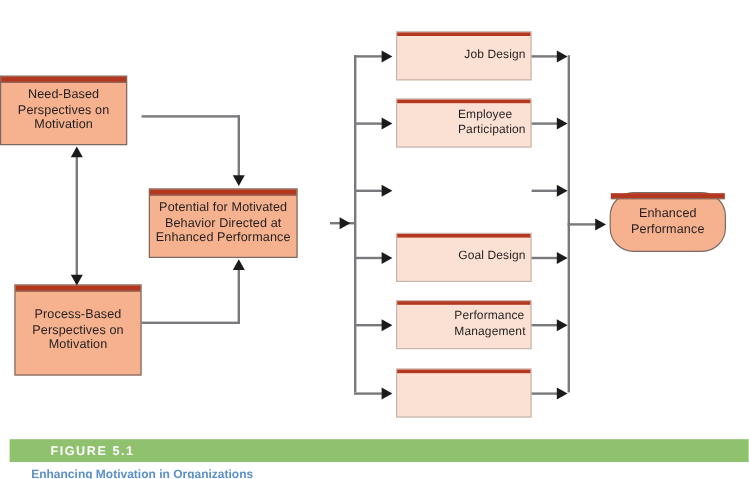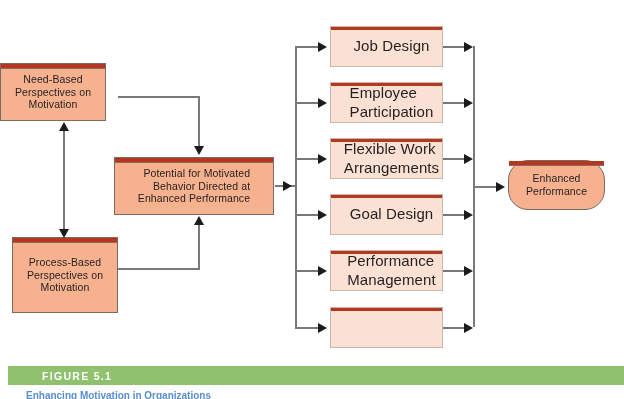--- a/index.html
+++ b/index.html
@@ -17,21 +17,21 @@
 
   
   .node.major{background:#f6b18e;border:1px solid #7b6a63;
               font-size:10.5px;}
   .node.major .cap{height:4px;background:#b4381f;border-bottom:1px solid #8c6a5c;}
   .node.major::after{content:"";position:absolute;left:6px;top:6px;
               width:100%;height:100%;background:#b5785b;z-index:-1;}
 
   
   .node.lite{background:#fbe1d3;border:1px solid #c8b5ad;
-             font-size:15px;justify-content:center;text-align:left;}
+             font-size:10px;justify-content:flex-end;text-align:left;}
   .node.lite .cap{height:3px;background:#b4381f;}
   .node.lite .txt{padding-left:14px;}
 
   
   .ln{position:absolute;background:#77797c;}
   .lnh{height:2px;}
   .lnv{width:2px;}
   .arw{position:absolute;width:0;height:0;}
   .arw.r{border-top:5px solid transparent;border-bottom:5px solid transparent;
          border-left:9px solid #1b1b1b;}
@@ -61,21 +61,21 @@
 
   <div class="node major" style="left:12px;top:237px;width:106px;height:76px;">
     <div class="cap"></div>
     <div class="txt">Process-Based<br>Perspectives on<br>Motivation</div>
   </div>
 
   <div class="ln lnv" style="left:63px;top:126px;height:108px;"></div>
   <div class="arw u" style="left:59px;top:122px;"></div>
   <div class="arw d" style="left:59px;top:229px;"></div>
 
-  <div class="node major" style="left:114px;top:157px;width:160px;height:58px;text-align:right;">
+  <div class="node major" style="left:124px;top:157px;width:124px;height:58px;">
     <div class="cap"></div>
     <div class="txt">Potential for Motivated<br>Behavior Directed at<br>Enhanced Performance</div>
   </div>
 
   <div class="ln lnh" style="left:118px;top:96px;width:82px;"></div>
   <div class="ln lnv" style="left:198px;top:96px;height:52px;"></div>
   <div class="arw d" style="left:194px;top:146px;"></div>
 
   <div class="ln lnh" style="left:118px;top:268px;width:82px;"></div>
   <div class="ln lnv" style="left:198px;top:224px;height:46px;"></div>
@@ -99,24 +99,20 @@
   <div class="arw r" style="left:318px;top:98px;"></div>
   <div class="node lite" style="left:330px;top:82px;width:113px;height:41px;">
     <div class="cap"></div>
     <div class="txt">Employee<br>Participation</div>
   </div>
   <div class="ln lnh" style="left:443px;top:102px;width:23px;"></div>
   <div class="arw r" style="left:464px;top:98px;"></div>
 
   <div class="ln lnh" style="left:295px;top:158px;width:25px;"></div>
   <div class="arw r" style="left:318px;top:154px;"></div>
-  <div class="node lite" style="left:330px;top:138px;width:113px;height:41px;">
-    <div class="cap"></div>
-    <div class="txt">Flexible Work<br>Arrangements</div>
-  </div>
   <div class="ln lnh" style="left:443px;top:158px;width:23px;"></div>
   <div class="arw r" style="left:464px;top:154px;"></div>
 
   <div class="ln lnh" style="left:295px;top:214px;width:25px;"></div>
   <div class="arw r" style="left:318px;top:210px;"></div>
   <div class="node lite" style="left:330px;top:194px;width:113px;height:41px;">
     <div class="cap"></div>
     <div class="txt">Goal Design</div>
   </div>
   <div class="ln lnh" style="left:443px;top:214px;width:23px;"></div>

